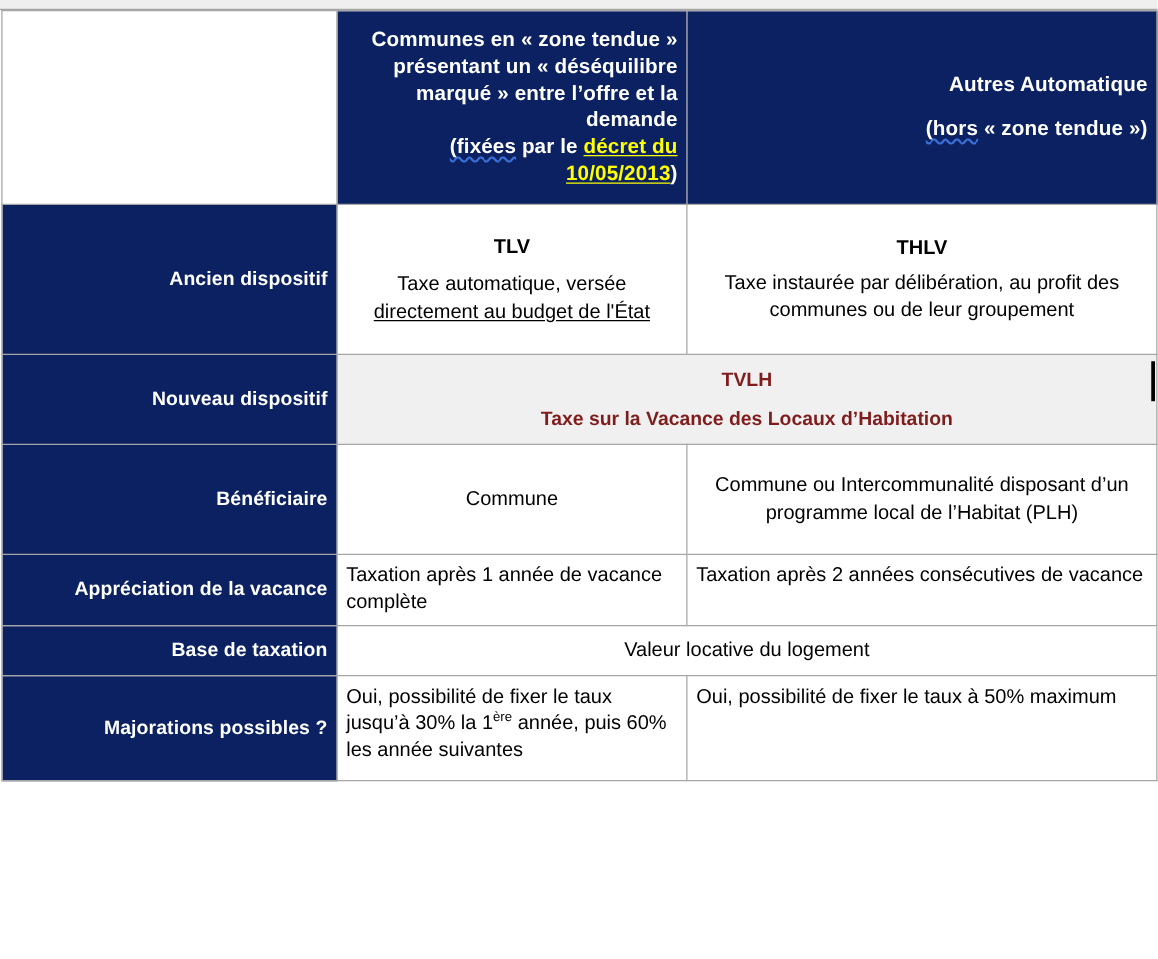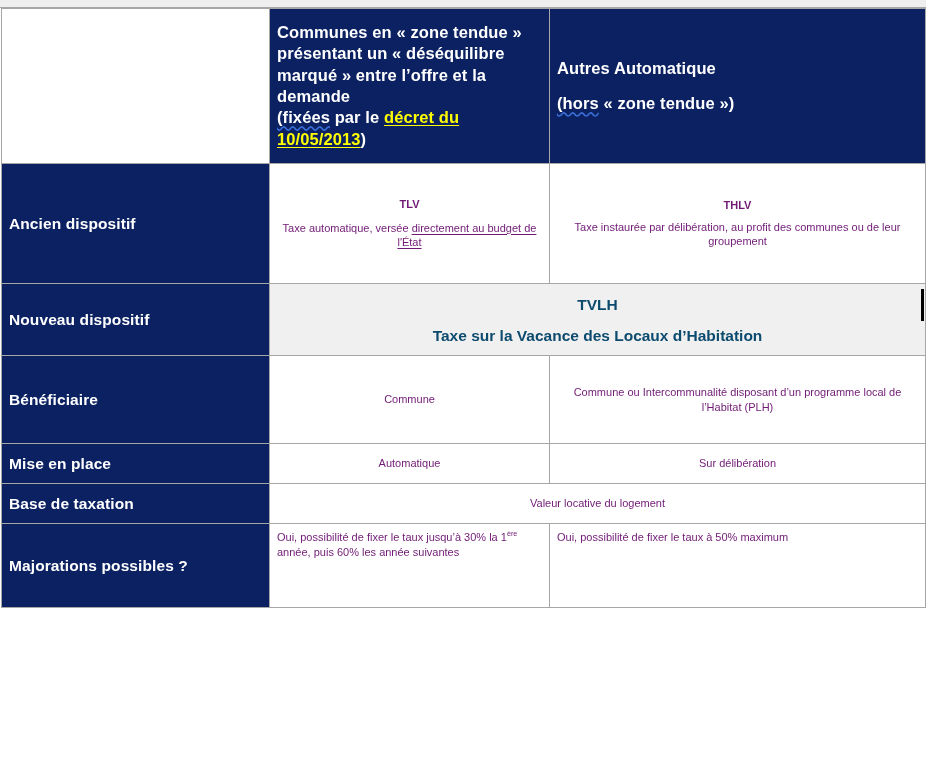--- a/index.html
+++ b/index.html
@@ -56,47 +56,47 @@
   
   col.c1 { width: 268px; }
   col.c2 { width: 280px; }
   col.c3 { width: 376px; }
 
   
   .navy {
     background: #0b2161;
     color: #ffffff;
     font-weight: bold;
-    text-align: left;
+    text-align: right;
     font-size: 15.5px;
     letter-spacing: .1px;
   }
   .navy.hdr {
     font-size: 16.5px;
     line-height: 1.30;
   }
   .blank {
     background: #ffffff;
     border-top-color: #a6a6a6;
   }
   .body {
     background: #ffffff;
-    color: #701a75;
-    font-size: 11px;
+    color: #000000;
+    font-size: 16px;
     line-height: 1.34;
     text-align: center;
   }
   .body.left {
     text-align: left;
     vertical-align: top;
     padding-top: 6px;
   }
   .gray {
     background: #f0f0f0;
-    color: #0c4a6e;
+    color: #7f1d1d;
     font-weight: bold;
     text-align: center;
     font-size: 15.5px;
     line-height: 2.0;
   }
   .tag {
     font-weight: bold;
     display: block;
     margin-bottom: 9px;
   }
@@ -196,26 +196,26 @@
           </td>
         </tr>
 
         <tr class="row-ben">
           <td class="navy">Bénéficiaire</td>
           <td class="body">Commune</td>
           <td class="body">Commune ou Intercommunalité disposant d’un programme local de l’Habitat (PLH)</td>
         </tr>
 
 
-
-        <tr class="row-mis">
-          <td class="navy">Mise en place</td>
-          <td class="body">Automatique</td>
-          <td class="body">Sur délibération</td>
-        </tr>
+        <tr class="row-app">
+          <td class="navy">Appréciation de la vacance</td>
+          <td class="body left">Taxation après 1 année de vacance complète</td>
+          <td class="body left">Taxation après 2 années consécutives de vacance</td>
+        </tr>
+
 
         <tr class="row-bas">
           <td class="navy">Base de taxation</td>
           <td class="body" colspan="2">Valeur locative du logement</td>
         </tr>
 
 
         <tr class="row-maj">
           <td class="navy">Majorations possibles ?</td>
           <td class="body left"><span>Oui, possibilité de fixer le taux jusqu’à 30% la 1</span><sup>ère</sup><span> année, puis 60% les année suivantes</span></td>

